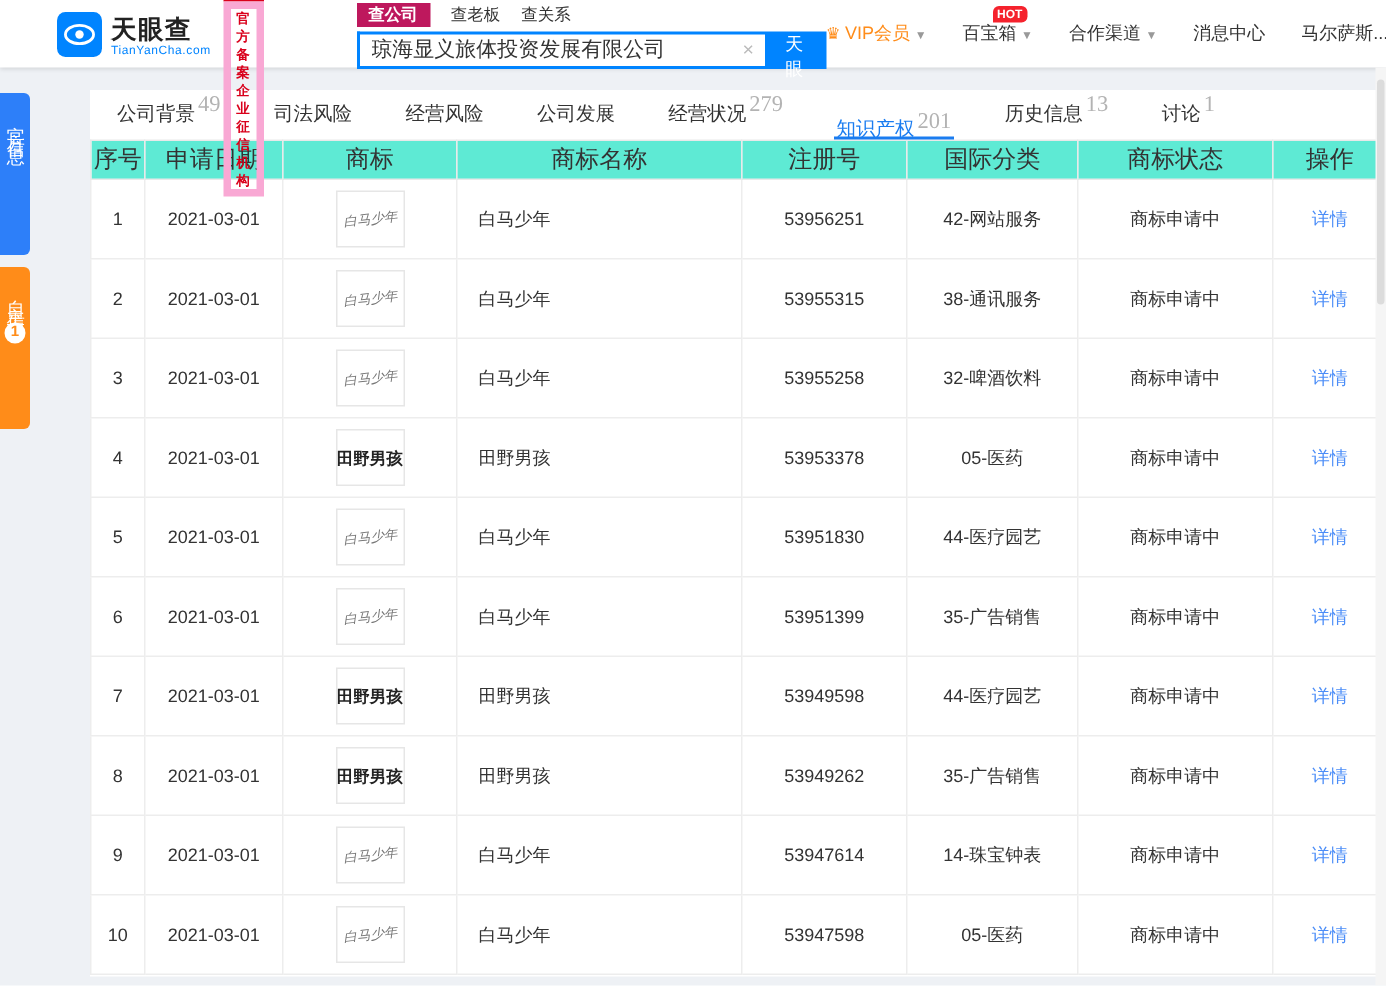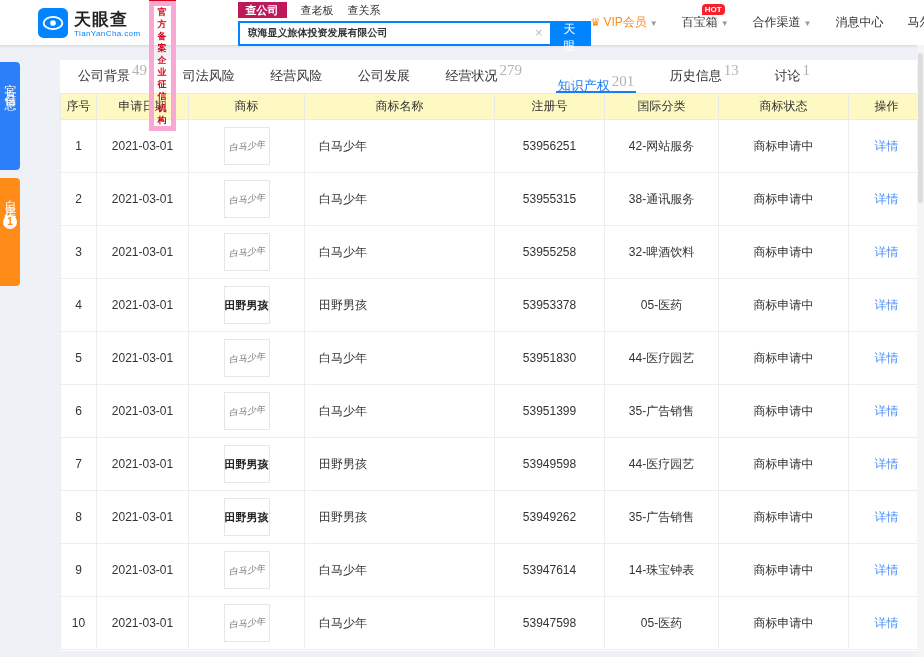--- a/index.html
+++ b/index.html
@@ -22,21 +22,21 @@
   .cert-badge { margin-left:8px; font-size:9px; line-height:12px; text-align:center; font-weight:bold; }
   .cert-badge .l1 { background:#d9001b; color:#fff; padding:1px 4px; display:block; }
   .cert-badge .l2 { border:5px solid #f9a8d4; color:#d9001b; padding:0 4px; display:block; }
 
   .search-block { margin-left:62px; display:flex; flex-direction:column; justify-content:center; height:100%; padding-top:2px; }
   .search-tabs { display:flex; gap:14px; align-items:center; margin-bottom:3px; }
   .search-tab { font-size:11px; color:#333; cursor:pointer; line-height:14px; }
   .search-tab.active { background:#be185d; color:#fff; padding:1px 8px; font-weight:bold; }
   .search-row { display:flex; }
   .search-input-wrap { position:relative; }
-  .search-input { width:312px; height:25px; border:2px solid #0084ff; border-right:none; font-size:10px; color:#333; padding:0 20px 0 8px; outline:none; font-family:inherit;font-weight:bold; }
+  .search-input { width:272px; height:25px; border:2px solid #0084ff; border-right:none; font-size:14px; color:#333; padding:0 20px 0 8px; outline:none; font-family:inherit; }
   .clear-icon { position:absolute; right:7px; top:4px; color:#bbb; font-size:13px; cursor:pointer; line-height:16px; }
   .search-btn { height:25px; background:#0084ff; color:#fff; border:none; font-size:12px; padding:0 14px; cursor:pointer; letter-spacing:1px; font-family:inherit; }
 
   .header-nav { margin-left:auto; display:flex; align-items:center; gap:24px; }
   .nav-item { font-size:12px; color:#333; display:flex; align-items:center; gap:3px; position:relative; cursor:pointer; white-space:nowrap; }
   .nav-item.orange { color:#ff8c19; }
   .vip-glyph { font-size:11px; color:#ff8c19; }
   .caret { font-size:8px; color:#999; margin-top:1px; }
   .hot-badge { position:absolute; top:-10px; right:4px; background:#f5222d; color:#fff; font-size:8px; padding:0 3px; border-radius:4px 4px 4px 0; line-height:11px; font-weight:bold; }
 
@@ -48,21 +48,21 @@
   .side-badge { display:block; width:14px; height:14px; margin:5px auto 0; background:#fff; color:#ff8c19; border-radius:50%; font-size:10px; line-height:14px; text-align:center; font-weight:bold; }
 
   
   .content { position:absolute; top:60px; left:60px; right:0; bottom:6px; background:#fff; overflow:hidden; }
   .tabs-nav { height:33px; display:flex; align-items:stretch; padding:0 112px 0 16px; justify-content:space-between; }
   .company-tab { display:flex; align-items:center; font-size:13px; color:#333; position:relative; cursor:pointer; padding:0 2px; border-bottom:2px solid transparent; }
   .company-tab sup { font-size:15px; color:#b3b3b3; margin-left:2px; position:relative; top:-5px;font-family:Liberation Serif, serif; }
   .company-tab.active { color:#1a7cf0; border-bottom-color:#1a7cf0;margin-top:21px; }
 
   .tm-table { width:100%; border-collapse:collapse; table-layout:fixed; }
-  .tm-table th { background:#fef9c3; font-size:12px; color:#333; font-weight:400; height:26px; border:1px solid #e9e9e9; }
+  .tm-table th { background:#5eead4; font-size:16px; color:#333; font-weight:400; height:26px; border:1px solid #e9e9e9; }
   .tm-table td { border:1px solid #ededed; font-size:12px; color:#333; height:53px; text-align:center; overflow:hidden; }
   .tm-table td.cell-name { text-align:left; padding-left:14px; }
   .mark-box { width:46px; height:38px; border:1px solid #e6e6e6; display:inline-flex; align-items:center; justify-content:center; background:#fff; cursor:pointer; vertical-align:middle; }
   .mark-script { font-family:"DejaVu Serif",serif; font-style:italic; font-size:9px; color:#777; transform:rotate(-6deg); white-space:nowrap; }
   .mark-bold { font-family:"DejaVu Serif",serif; font-weight:bold; font-size:11px; color:#222; white-space:nowrap; }
   .detail-link { color:#4b8df8; cursor:pointer; text-decoration:none; }
 
   
   .scrollbar { position:absolute; right:0; top:45px; bottom:0; width:7px; background:#f5f5f5; z-index:30; }
   .scrollbar .thumb { position:absolute; top:8px; left:1px; width:5px; height:150px; background:#dcdcdc; border-radius:3px; }

